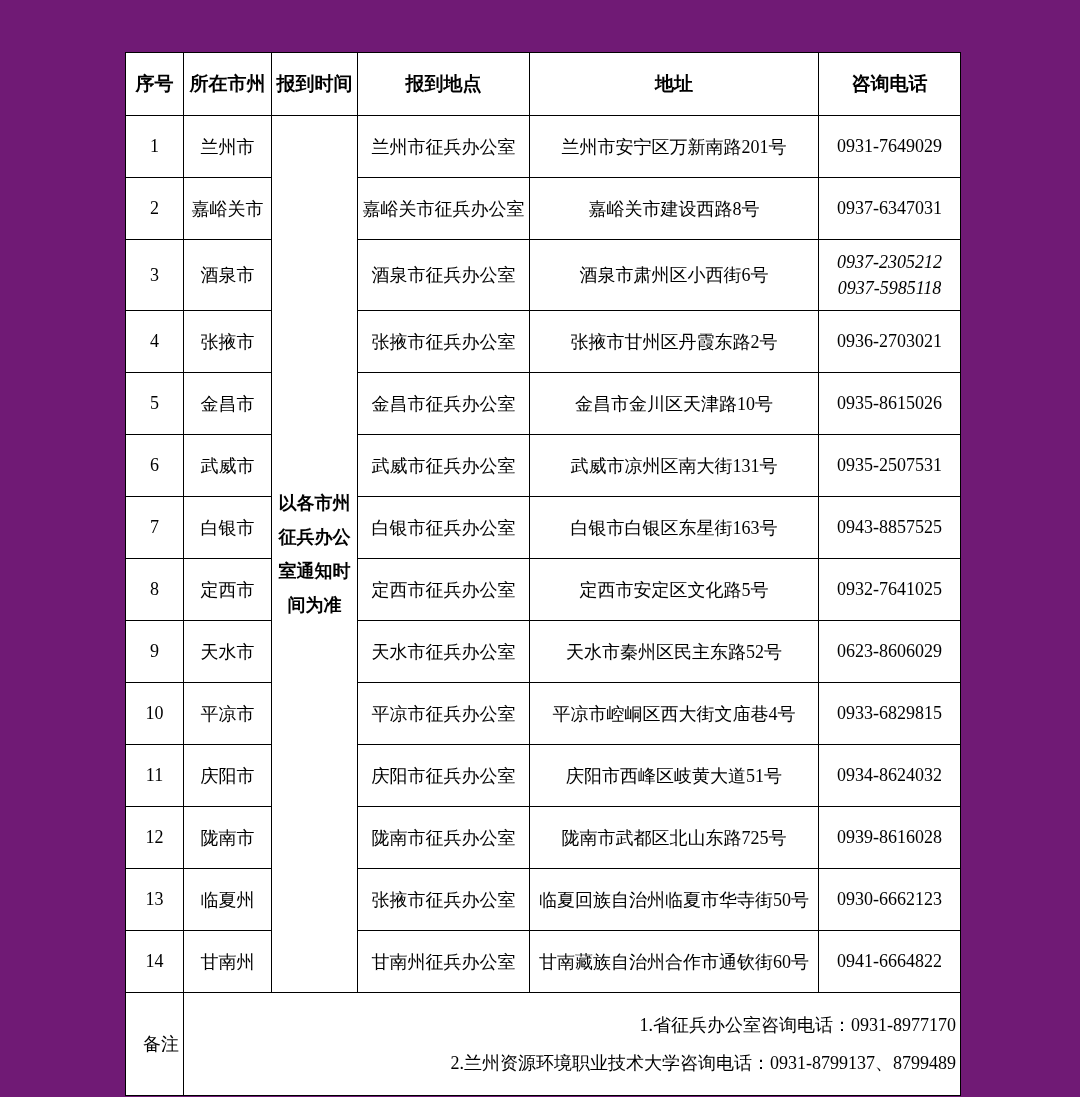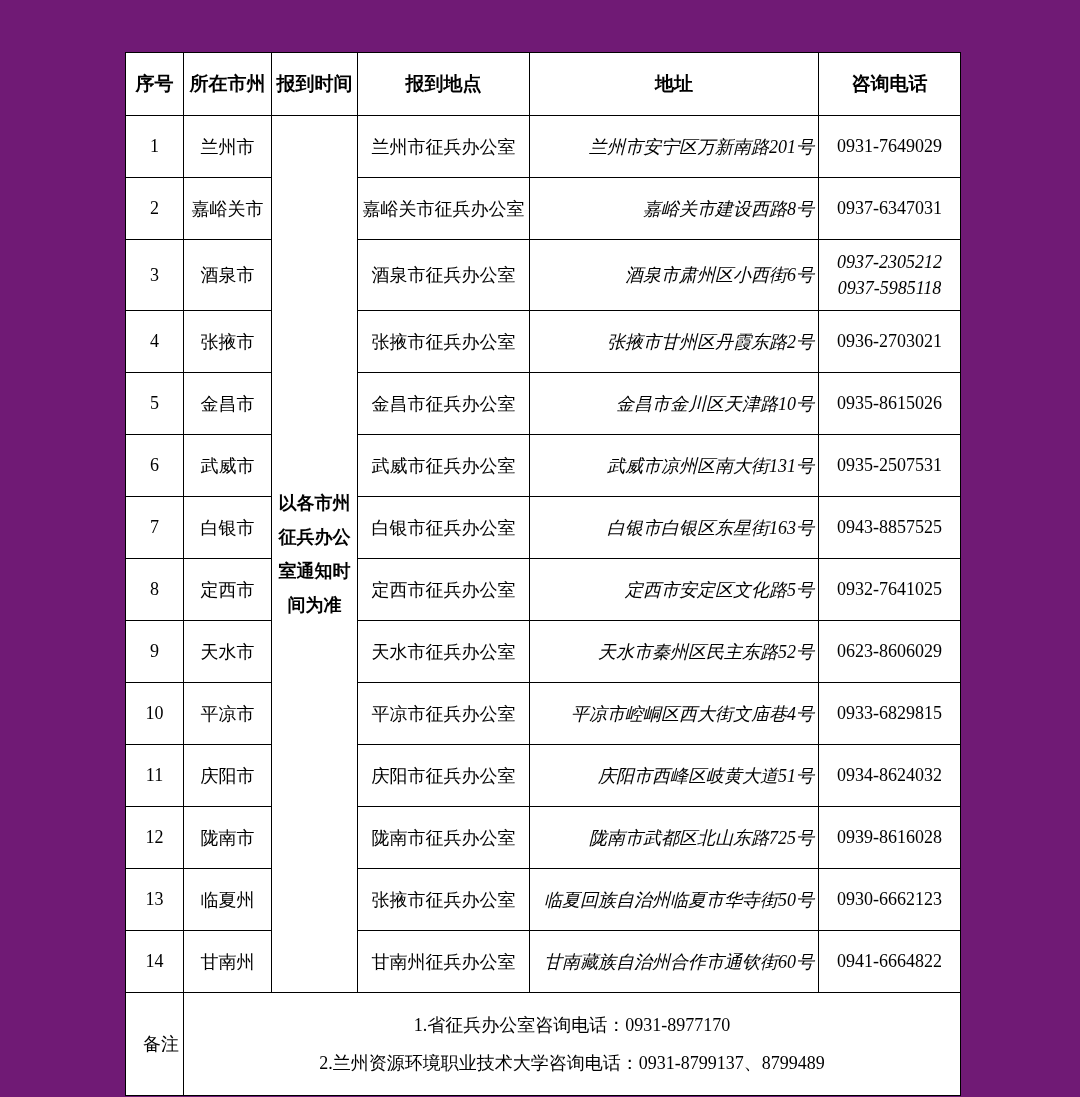--- a/index.html
+++ b/index.html
@@ -37,42 +37,41 @@
     height: 58px;
     text-align: center;
     vertical-align: middle;
   }
   td.c-no, td.c-city, td.c-place, td.c-phone {
     text-align: center;
     vertical-align: middle;
     height: 57px;
   }
   td.c-addr {
-    text-align: right;
+    text-align: center;
     vertical-align: middle;
     padding-left: 8px;
     height: 57px;
-    font-style: italic;
   }
   td.c-time {
     text-align: center;
     vertical-align: middle;
     line-height: 34px;
     padding: 0 10px;
     font-weight: bold;
   }
   td.c-phone .phone-line { display: block; line-height: 26px; }
   td.remark-label {
     text-align: right;
     vertical-align: middle;
     height: 98px;
     font-size: 18px;
   }
   td.remark-body {
-    text-align: center;
+    text-align: right;
     vertical-align: middle;
     padding-left: 28px;
   }
   td.remark-body .remark-line {
     line-height: 38px;
     font-size: 18px;
   }
 </style>
 </head>
 <body>

